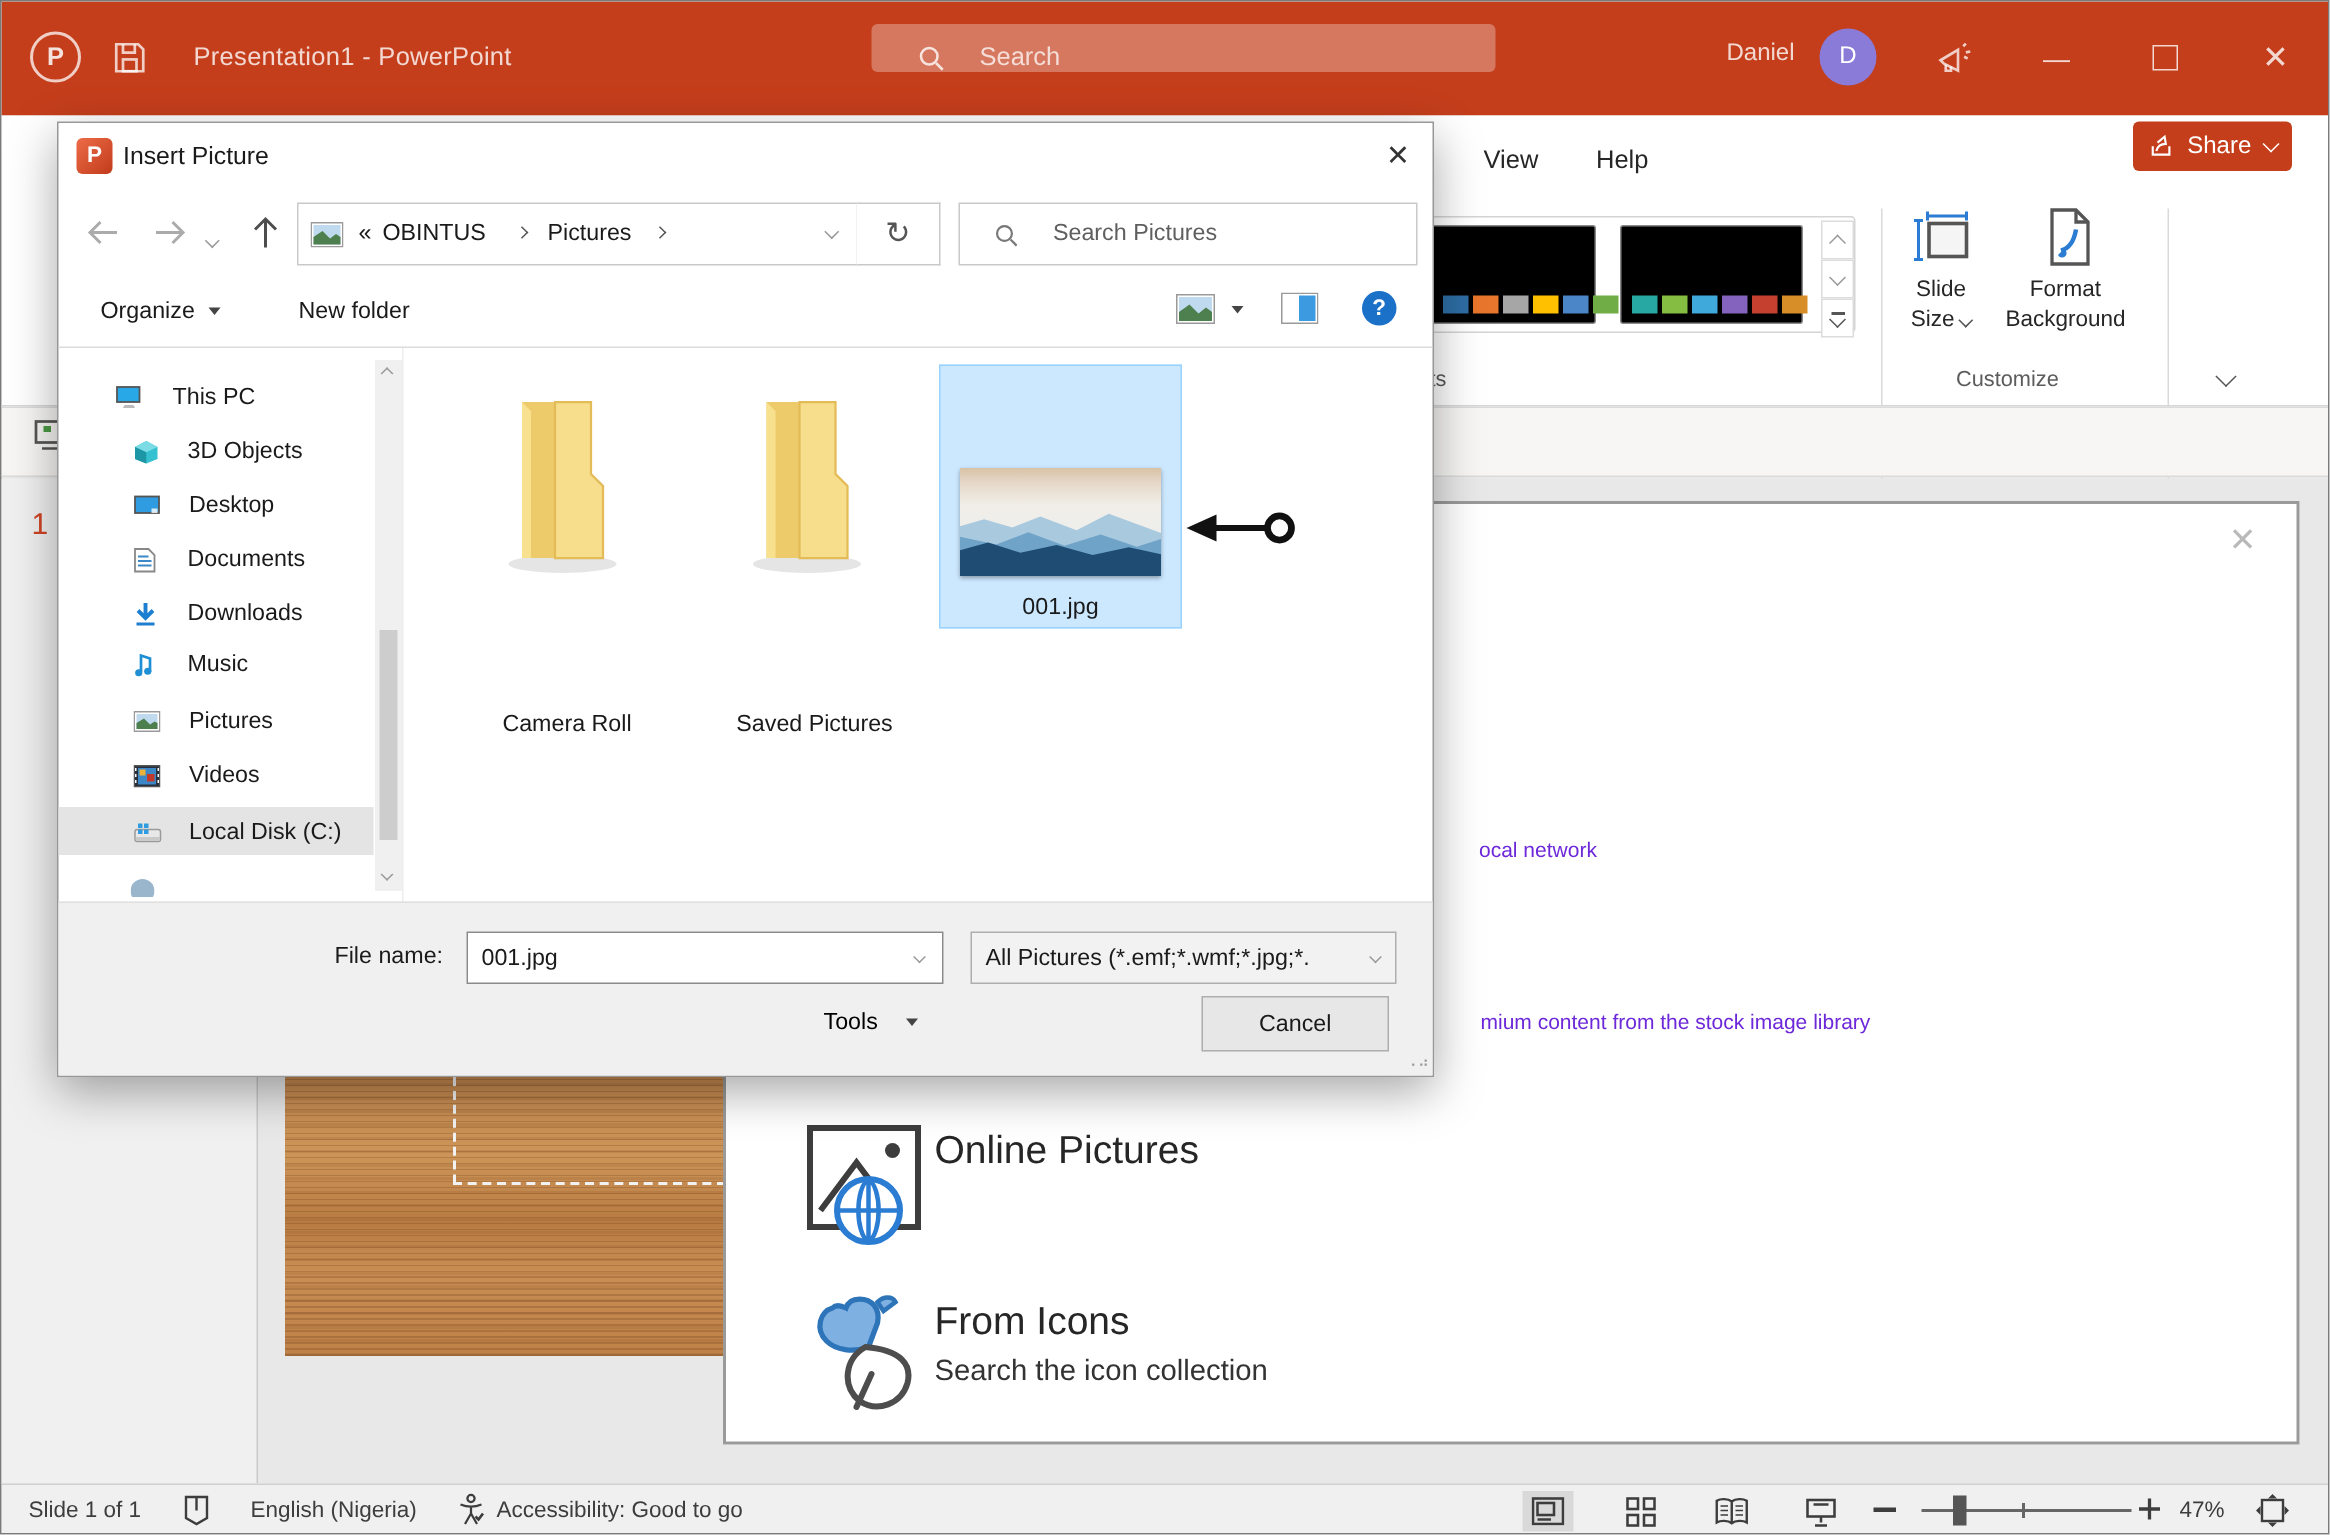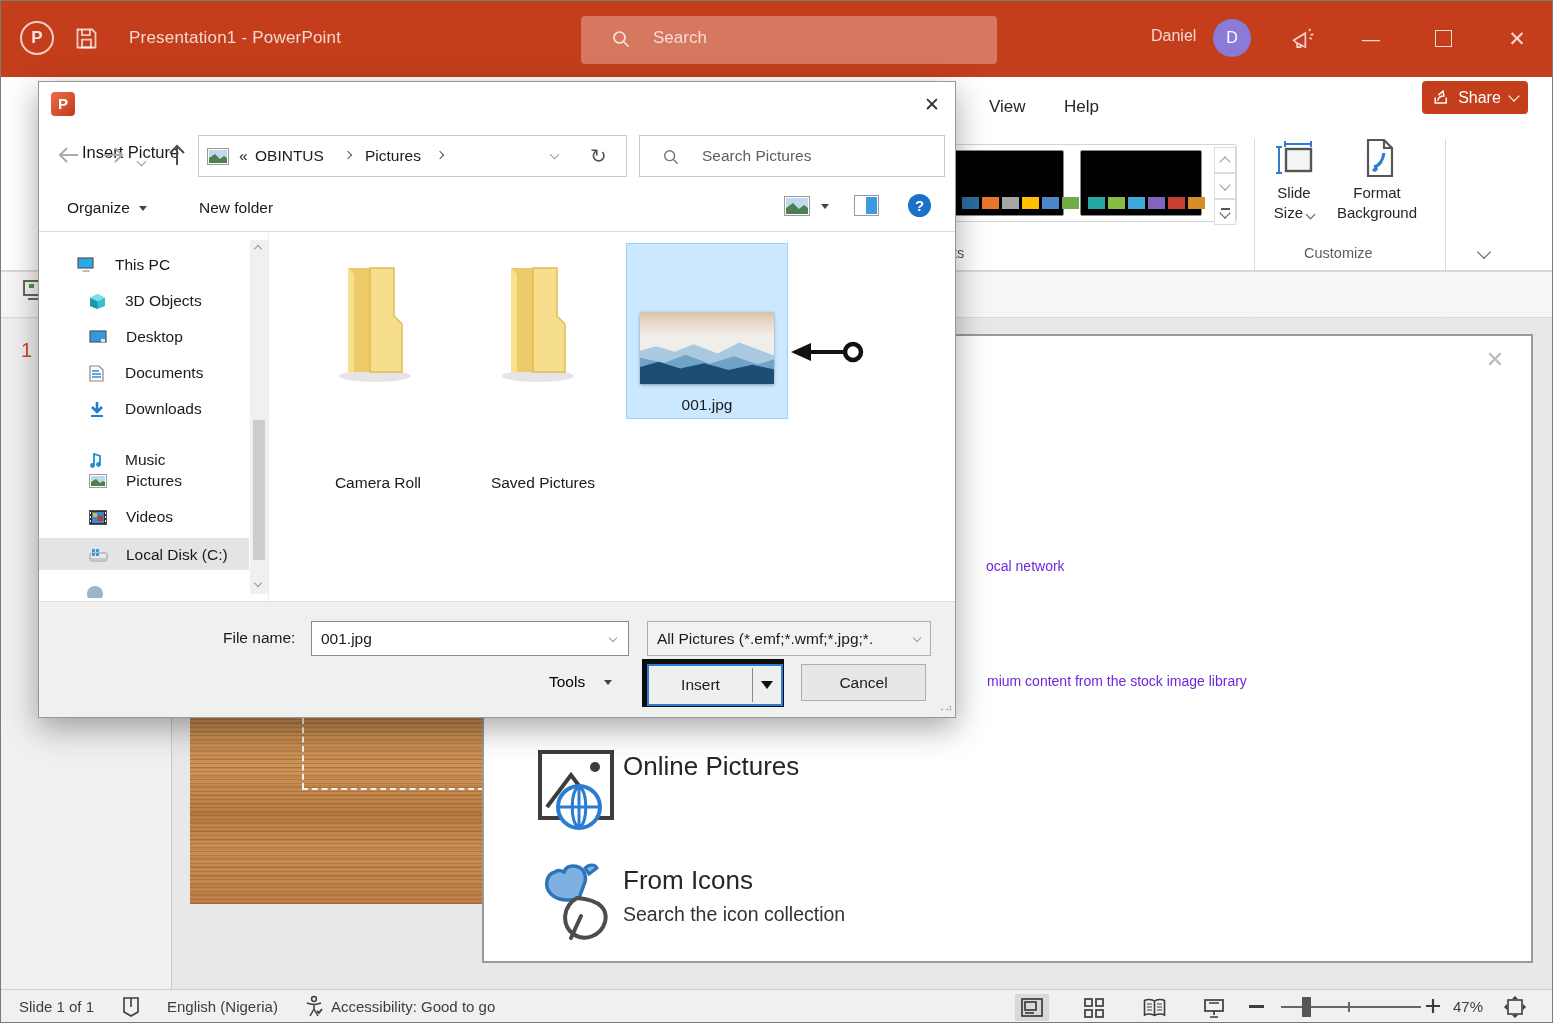--- a/index.html
+++ b/index.html
@@ -6,21 +6,21 @@
   #app{position:relative;width:1553px;height:1023px;font-family:"Liberation Sans",sans-serif;
        background:#EAEAEA;overflow:hidden;border:1px solid #7a7a7a;box-sizing:border-box;
        -webkit-font-smoothing:antialiased;}
   .ab{position:absolute;box-sizing:border-box;}
   .txt{white-space:nowrap;}
   
   .titlebar{left:0;top:0;width:1553px;height:76px;background:#C43E1C;color:rgba(255,255,255,.85);}
   .tb-logo{left:19px;top:20px;width:34px;height:34px;border:2px solid rgba(255,255,255,.75);border-radius:50%;
            color:rgba(255,255,255,.85);font-weight:bold;font-size:17px;line-height:30px;text-align:center;}
   .tb-title{left:128px;top:27px;font-size:17px;letter-spacing:.2px;color:rgba(255,255,255,.8);}
-  .tb-search{left:580px;top:15px;width:416px;height:48px;background:rgba(255,255,255,.30);border-radius:4px;
+  .tb-search{left:580px;top:15px;width:416px;height:32px;background:rgba(255,255,255,.30);border-radius:4px;
              color:rgba(255,255,255,.75);font-size:17px;}
   .tb-user{left:1150px;top:26px;font-size:16px;color:rgba(255,255,255,.8);}
   .tb-avatar{left:1212px;top:18px;width:38px;height:38px;border-radius:50%;background:#8A7BD8;color:#fff;
              font-size:16px;text-align:center;line-height:38px;}
   .winbtn{top:26px;width:24px;height:24px;color:rgba(255,255,255,.8);font-size:18px;text-align:center;line-height:24px;}
   
   .ribbon{left:0;top:76px;width:1553px;height:194px;background:#fff;}
   .ribbon-tab{top:20px;font-size:17px;color:#262626;}
   .share-btn{left:1421px;top:4px;width:106px;height:33px;background:#C43E1C;border-radius:4px;color:#fff;
              font-size:16px;display:flex;align-items:center;justify-content:center;gap:7px;}
@@ -52,21 +52,21 @@
   .dash-h{left:301px;top:787px;width:182px;height:0;border-top:2px dashed #f2f2f2;}
   
   .pane{left:481px;top:333px;width:1051px;height:629px;background:#fff;border:2px solid #9a9a9a;}
   .pane-x{left:1483px;top:348px;width:22px;height:22px;color:#b9b9b9;font-size:22px;line-height:22px;text-align:center;}
   .frag{font-size:14px;color:#6d28d9;}
   .pane-title{font-size:26px;color:#262626;}
   .pane-sub{font-size:19.5px;color:#333;}
   
   .dialog{left:37px;top:80px;width:918px;height:637px;background:#fff;border:1px solid #979797;
           box-shadow:0 10px 30px rgba(0,0,0,.35);}
-  .dlg-title{left:43px;top:13px;font-size:16.5px;color:#1a1a1a;margin-top:48px;}
+  .dlg-title{left:43px;top:13px;font-size:16.5px;color:#1a1a1a;}
   .dlg-x{left:882px;top:12px;width:22px;height:22px;color:#333;font-size:19px;line-height:22px;text-align:center;}
   .addr{left:159px;top:53px;width:374px;height:42px;border:1px solid #c9c9c9;background:#fff;}
   .addr-txt{font-size:15.5px;color:#1a1a1a;}
   .refresh{left:532px;top:53px;width:56px;height:42px;border:1px solid #c9c9c9;border-left:none;background:#fff;
            color:#555;font-size:20px;text-align:center;line-height:40px;}
   .searchbox{left:600px;top:53px;width:306px;height:42px;border:1px solid #c9c9c9;background:#fff;}
   .ph{color:#5f5f5f;font-size:15.5px;}
   .orgrow{font-size:15.5px;color:#1a1a1a;}
   .caret{display:inline-block;width:0;height:0;border-left:4.5px solid transparent;border-right:4.5px solid transparent;
          border-top:5.5px solid #444;vertical-align:middle;}
@@ -367,21 +367,21 @@
         </svg>
       <span>Documents</span>
       </div>
     <div class="ab side-item" style="top:310px;left:50px;">
       <svg width="16" height="17" viewBox="0 0 16 17" style="margin-right:10px;">
         <path d="M8 1 v9 M3 6 l5 5 5-5" fill="none" stroke="#1E7FD0" stroke-width="2.6"></path>
         <path d="M2 15 h12" stroke="#1E7FD0" stroke-width="2"></path>
         </svg>
       <span>Downloads</span>
       </div>
-    <div class="ab side-item" style="top:361px;left:50px;text-align:right;">
+    <div class="ab side-item" style="top:344px;left:50px;text-align:right;">
       <svg width="14" height="17" viewBox="0 0 14 17" style="margin-right:12px;">
         <path d="M5 13 V2 l6 2 v9" fill="none" stroke="#1E8FD5" stroke-width="1.8"></path>
         <circle cx="3.5" cy="13.5" r="2.4" fill="#1E8FD5"></circle>
           <circle cx="9.5" cy="12.5" r="2.4" fill="#1E8FD5"></circle>
         </svg>
       <span>Music</span>
       </div>
     <div class="ab side-item" style="top:382px;left:50px;">
       <svg width="18" height="14" viewBox="0 0 18 14" style="margin-right:9px;">
         <rect x="0.5" y="0.5" width="17" height="13" fill="#fff" stroke="#9a9a9a"></rect>
@@ -471,29 +471,20 @@
       <div class="ab field" style="left:272px;top:19px;width:318px;height:35px;">
         <span class="ab txt" style="left:9px;top:8px;">001.jpg</span>
         <span class="ab cv lite" style="left:298px;top:13px;width:6px;height:6px;"></span>
       </div>
       <div class="ab btn" style="left:608px;top:19px;width:284px;height:35px;text-align:left;background:#F2F2F2;">
         <span class="ab txt" style="left:9px;top:8px;">All Pictures (*.emf;*.wmf;*.jpg;*.</span>
         <span class="ab cv lite" style="left:266px;top:13px;width:6px;height:6px;"></span>
       </div>
       <div class="ab txt" style="left:510px;top:71px;font-size:15.5px;">
         <span>Tools</span> <span class="caret" style="margin-left:14px;"></span></div>
-      <div class="ab insert-outer" style="left:603px;top:57px;width:142px;height:48px;">
-        <div class="insert-inner">
-          <div style="flex:1;display:flex;align-items:center;justify-content:center;font-size:15.5px;color:#1a1a1a;">Insert</div>
-          <div style="width:1px;background:#8a8a8a;margin:2px 0;"></div>
-          <div style="width:28px;display:flex;align-items:center;justify-content:center;">
-            <span class="caret" style="border-top-color:#111;border-left-width:6px;border-right-width:6px;border-top-width:8px;"></span>
-            </div>
-        </div>
-      </div>
       <div class="ab btn" style="left:762px;top:62px;width:125px;height:37px;line-height:35px;">Cancel</div>
       <div class="ab grip" style="left:898px;top:100px;">⠠⠴</div>
     </div>
   </div>
 
   <div class="ab statusbar">
     <div class="ab txt" style="left:18px;top:8px;">Slide 1 of 1</div>
     <div class="ab" style="left:120px;top:6px;">
       <svg width="20" height="22" viewBox="0 0 20 22" fill="none" stroke="#3d3d3d" stroke-width="1.6">
         <path d="M3 2 h14 v14 l-7 4 -7-4 z M10 2 v9"></path>

